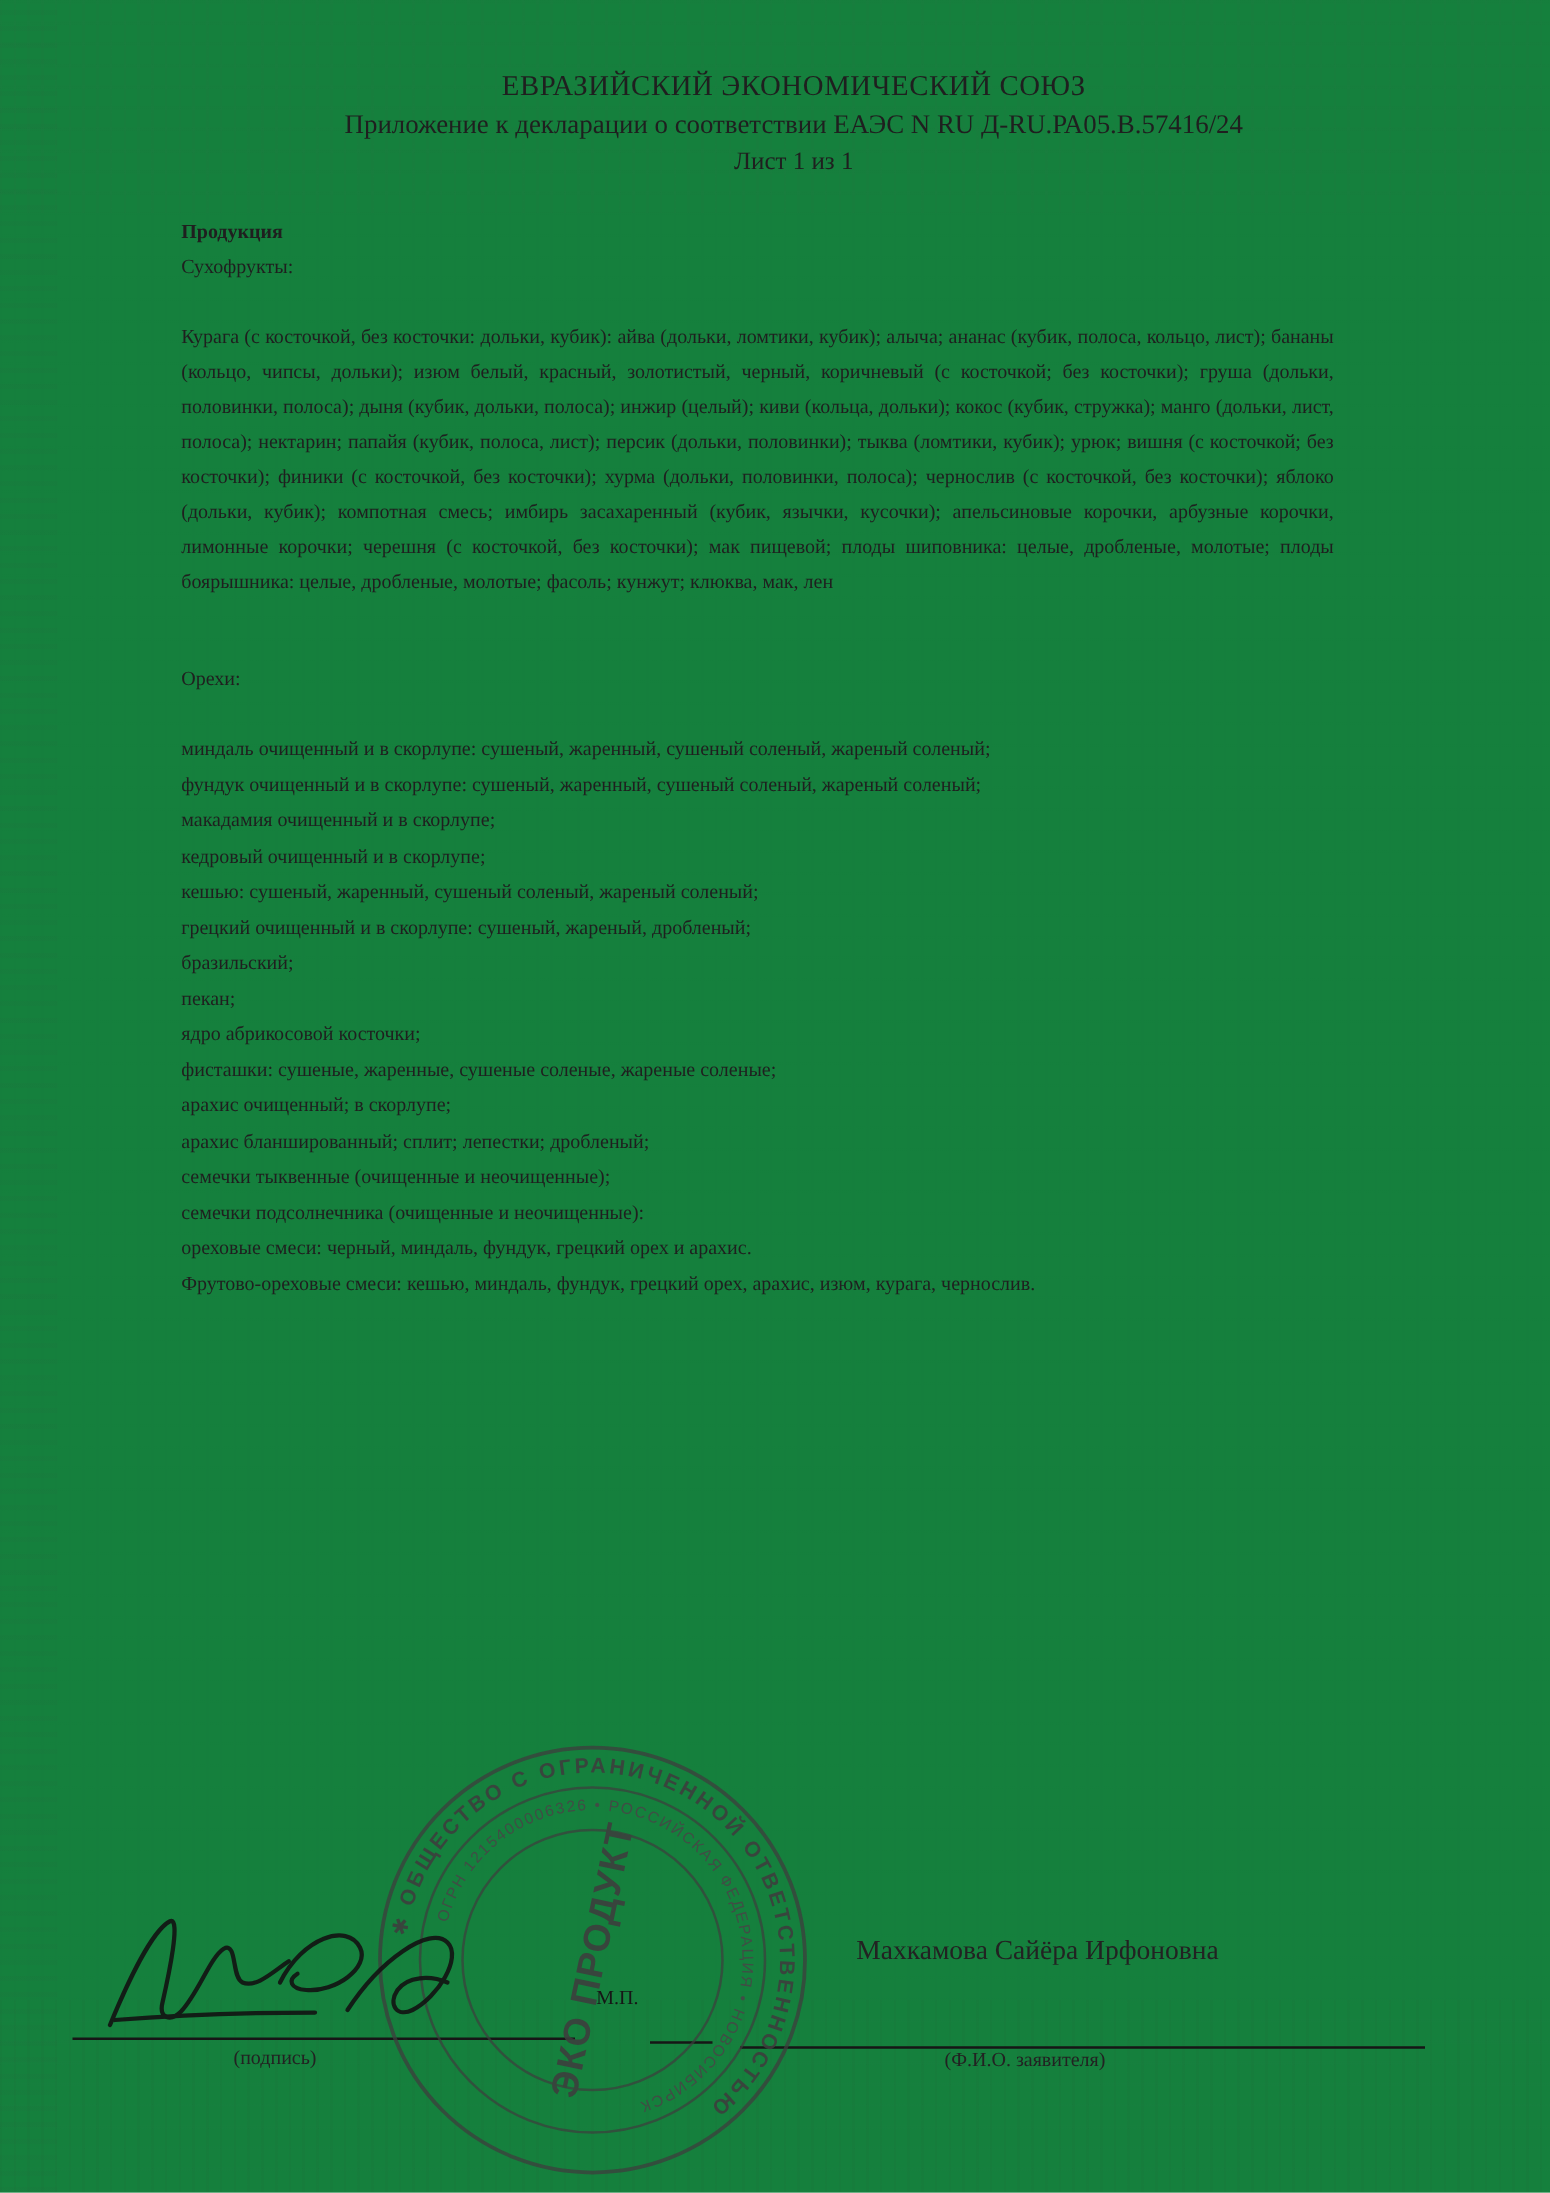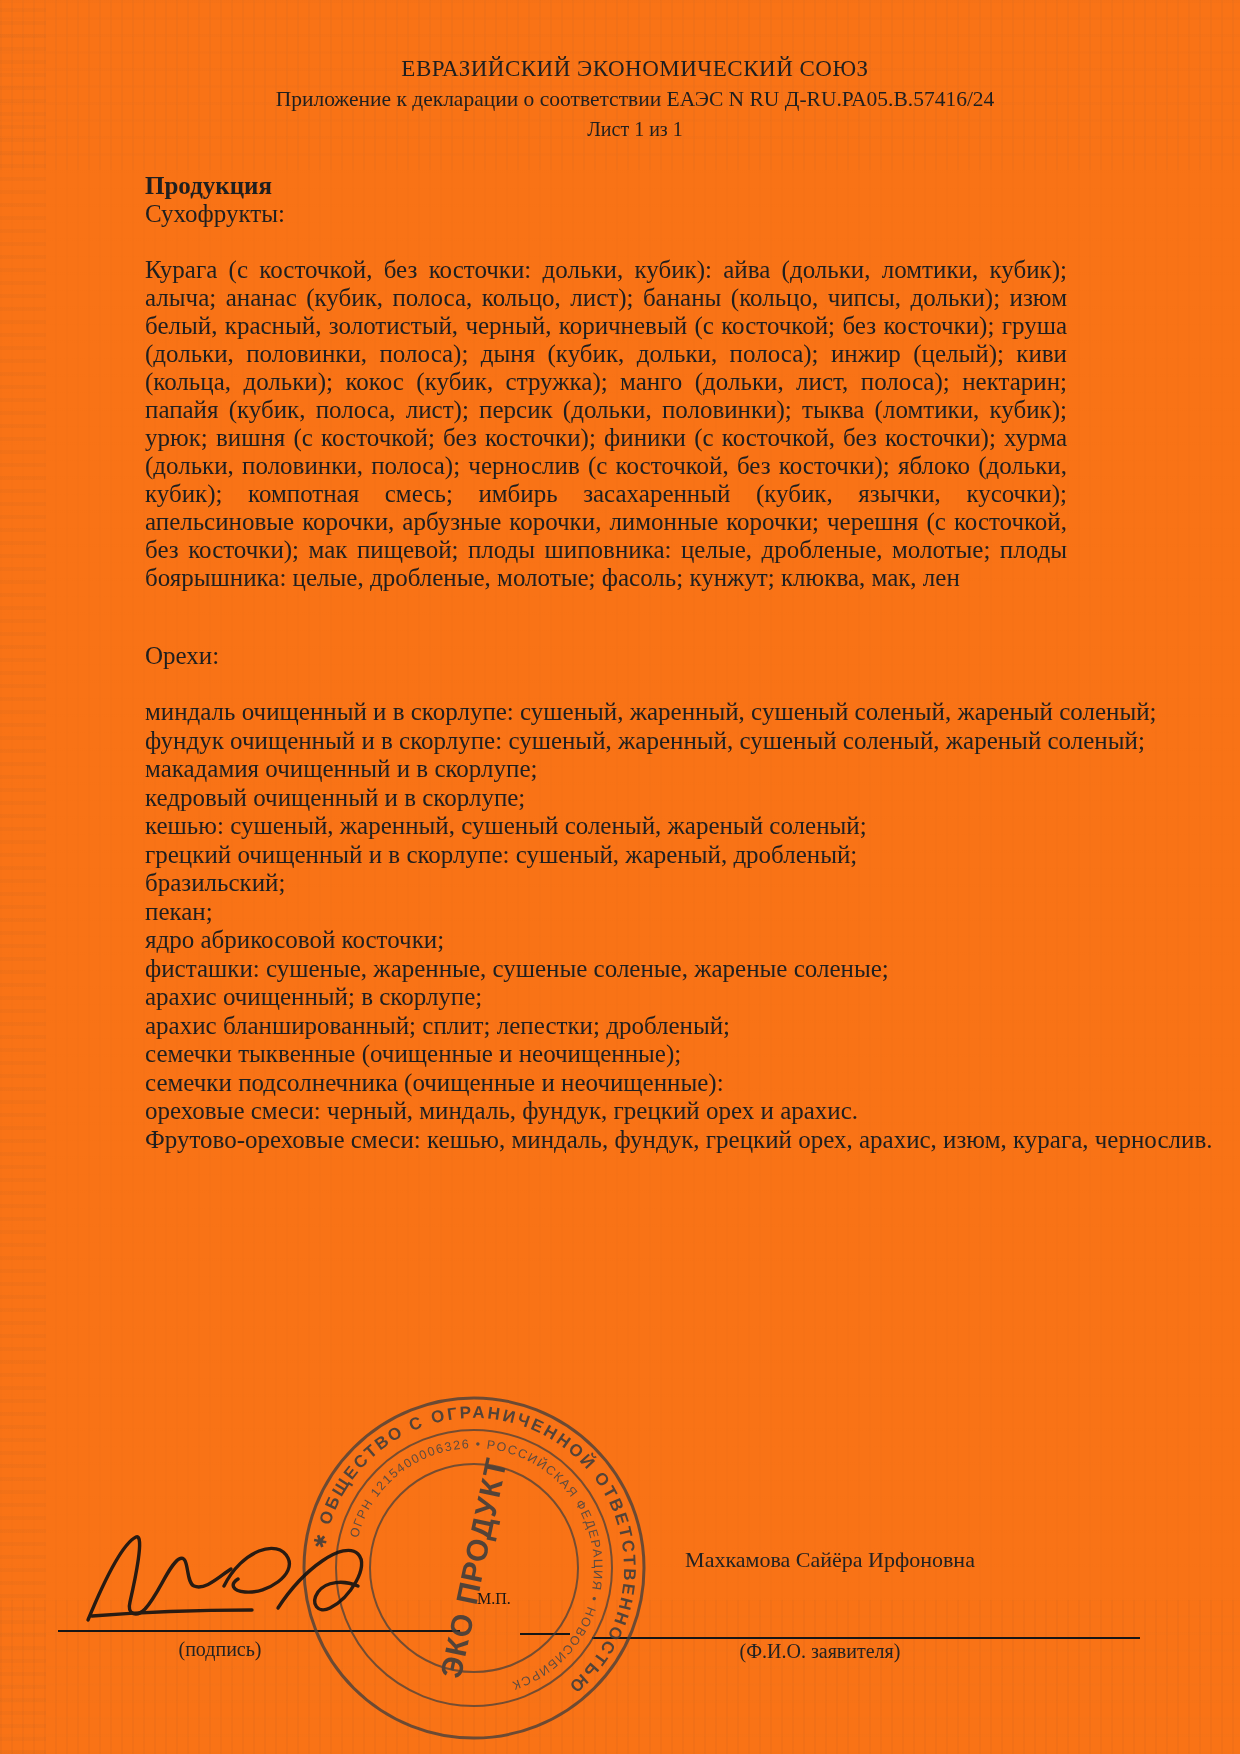--- a/index.html
+++ b/index.html
@@ -1,19 +1,19 @@
 <!DOCTYPE html>
 <html><head>
 <meta charset="utf-8">
 <style>
   html,body{margin:0;padding:0;}
   .page{
     position:relative;
     width:1240px;height:1754px;
-    background:#f97316;
+    background:#15803d;
     font-family:"Liberation Serif","DejaVu Serif",serif;
     color:#1f1f1f;
     overflow:hidden;
   }
   
   .scan-noise{
     position:absolute;inset:0;pointer-events:none;
     background:
       repeating-linear-gradient(90deg, rgba(70,70,70,0.045) 0 2px, transparent 2px 11px),
       repeating-linear-gradient(0deg, rgba(90,90,90,0.02) 0 3px, transparent 3px 17px);
@@ -29,35 +29,35 @@
   .header{
     position:absolute;top:54px;left:110px;width:1050px;
     text-align:center;line-height:30px;
   }
   .header .h1{font-size:23px;letter-spacing:.5px;}
   .header .h2{font-size:21.5px;}
   .header .h3{font-size:20px;}
 
   .body-text{
     position:absolute;top:172px;left:145px;width:922px;
-    font-size:25px;line-height:28px;
+    font-size:16px;line-height:28px;
   }
   .section-title{font-weight:bold;}
   .fruit-paragraph{margin-top:28px;text-align:justify;}
   .nuts-title{margin-top:50px;}
   .nuts-list{margin-top:28px;}
   .nuts-list .product-line{line-height:28.5px;white-space:nowrap;}
 
   
   .sig-line{position:absolute;height:0;border-top:2px solid #161616;}
   .sig-line.left{left:58px;top:1630px;width:402px;}
   .sig-line.dash{left:520px;top:1633px;width:50px;}
   .sig-line.right{left:592px;top:1637px;width:548px;}
   .caption{
-    position:absolute;font-size:20px;text-align:center;color:#222;
+    position:absolute;font-size:16px;text-align:center;color:#222;
   }
   .caption.podpis{left:120px;top:1638px;width:200px;}
   .caption.name{left:560px;top:1547px;width:540px;font-size:22px;}
   .caption.fio{left:560px;top:1640px;width:520px;}
   .mp-label{
     position:absolute;left:477px;top:1590px;font-size:16px;color:#161616;z-index:5;
   }
 
   .signature-wrap{position:absolute;left:82px;top:1524px;width:310px;height:112px;z-index:4;}
   .stamp-wrap{position:absolute;left:298px;top:1392px;width:352px;height:352px;z-index:3;opacity:.88;}

